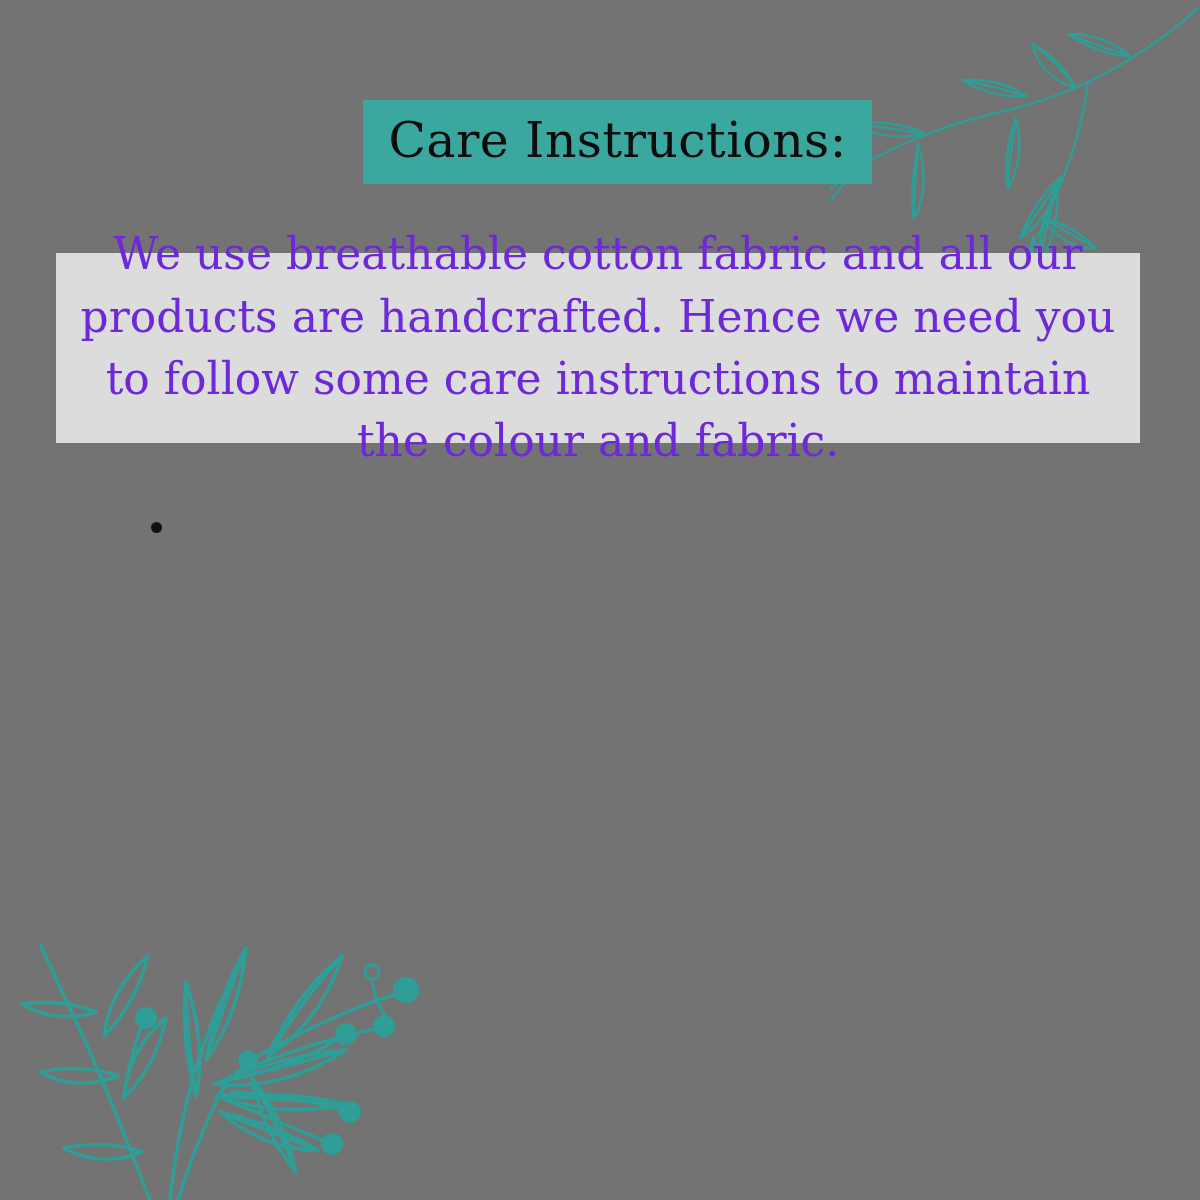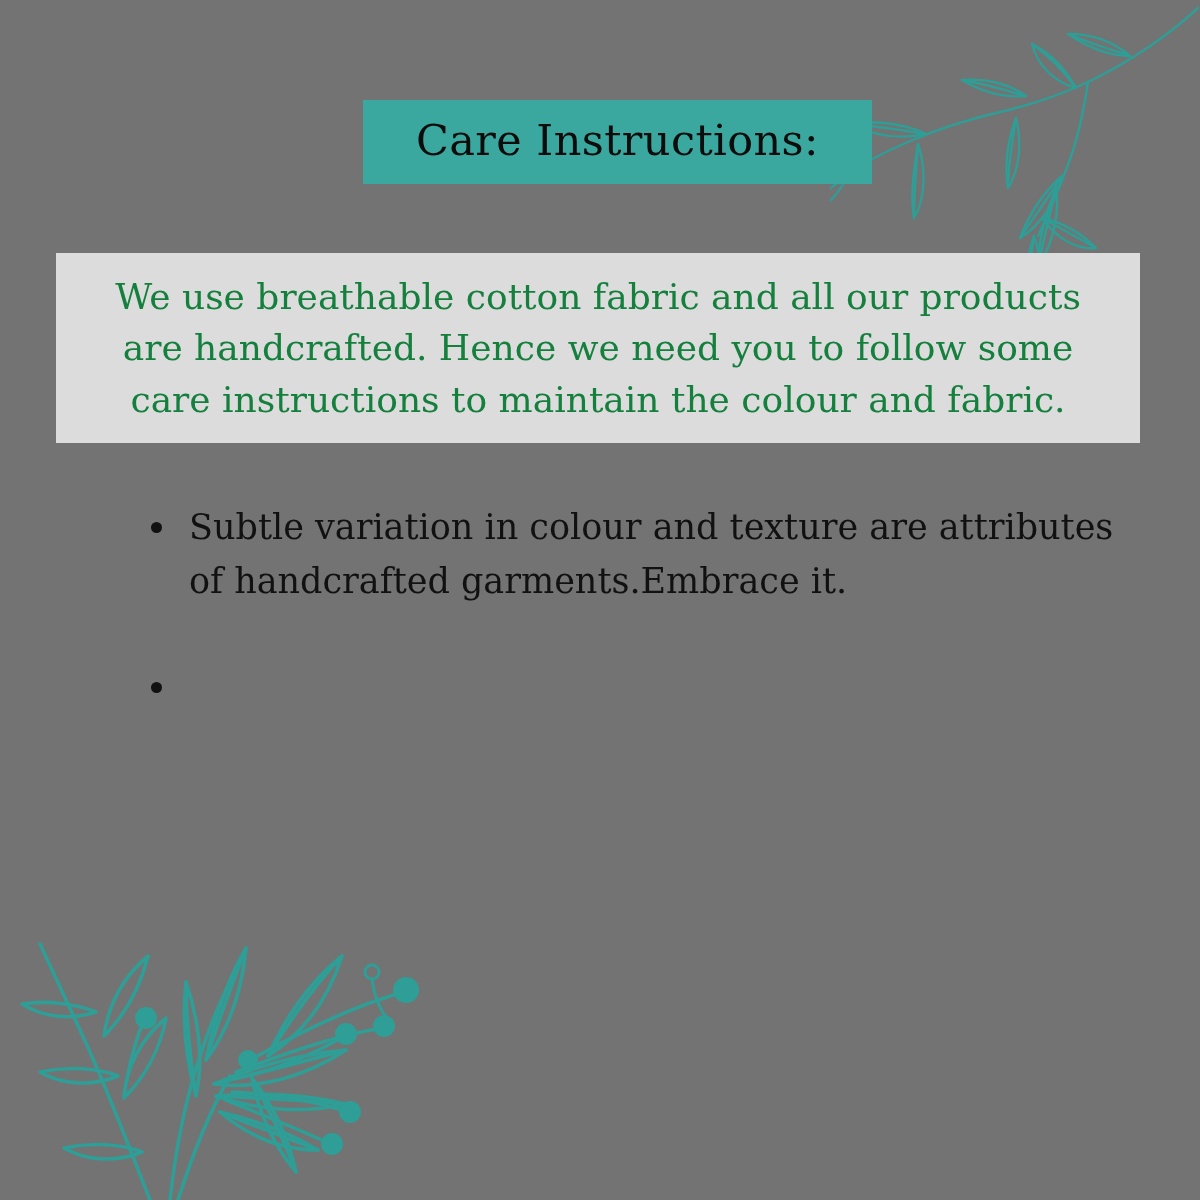--- a/index.html
+++ b/index.html
@@ -49,43 +49,43 @@
     width: 509px;
     height: 84px;
     background: #3BA8A0;
     z-index: 3;
     display: flex;
     align-items: center;
     justify-content: center;
   }
   #title-text {
     color: #0C0C0C;
-    font-size: 43px;
+    font-size: 49px;
     line-height: 1;
     letter-spacing: 0.4px;
     white-space: nowrap;
     transform: translateY(-2px);
   }
 
   
   #intro-card {
     position: absolute;
     left: 56px;
     top: 253px;
     width: 1084px;
     height: 190px;
     background: #DCDCDC;
     z-index: 4;
     display: flex;
     align-items: center;
     justify-content: center;
   }
   #intro-text {
-    color: #15803d;
-    font-size: 36px;
+    color: #6d28d9;
+    font-size: 44px;
     line-height: 1.42;
     text-align: center;
     width: 1035px;
     padding: 0 8px;
   }
 
   
   #care-list {
     position: absolute;
     left: 145px;
@@ -216,20 +216,16 @@
     <span id="title-text">Care Instructions:</span>
   </div>
 
   <div id="intro-card">
     <p id="intro-text">We use breathable cotton fabric and all our products are handcrafted. Hence we need you to follow some care instructions to maintain the colour and fabric.</p>
   </div>
 
   <ul id="care-list">
     <li class="care-item">
       <span class="bullet-marker"></span>
-      <span>Subtle variation in colour and texture are attributes of handcrafted garments.Embrace it.</span>
-    </li>
-    <li class="care-item">
-      <span class="bullet-marker"></span>
     </li>
   </ul>
 
 </div>
 
 </body></html>

